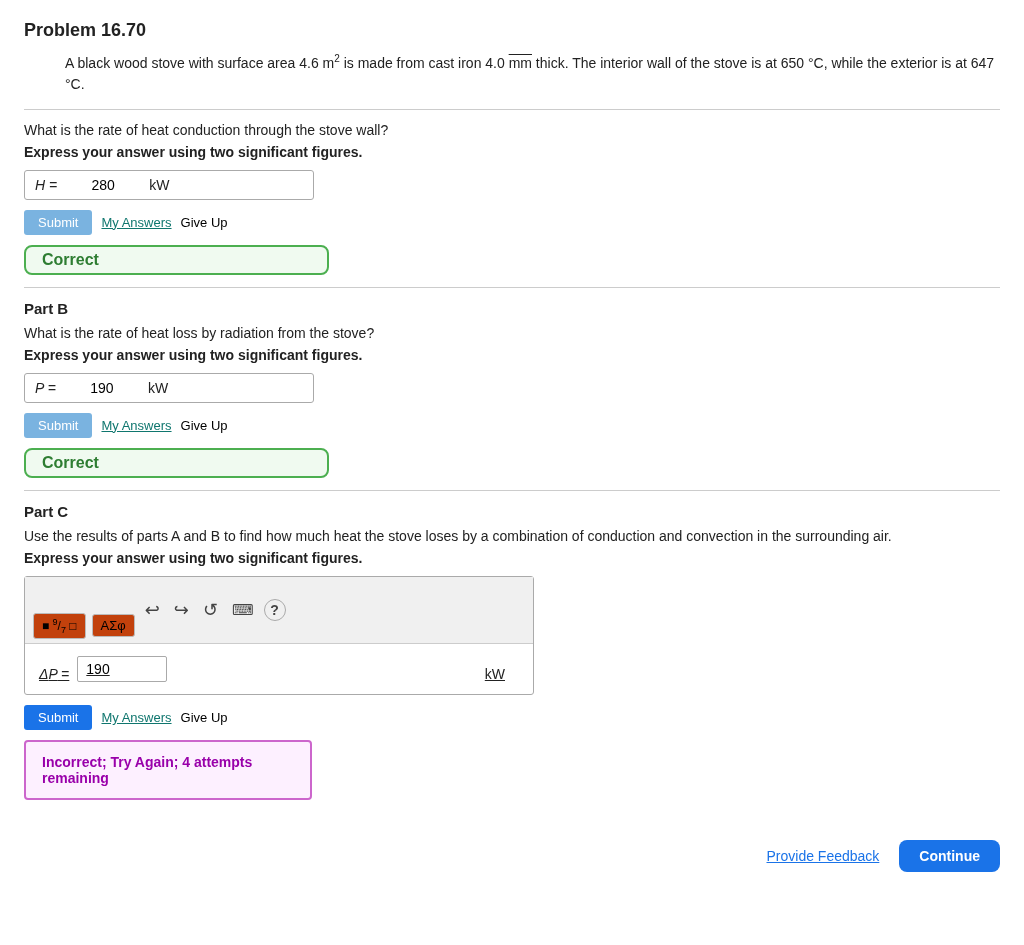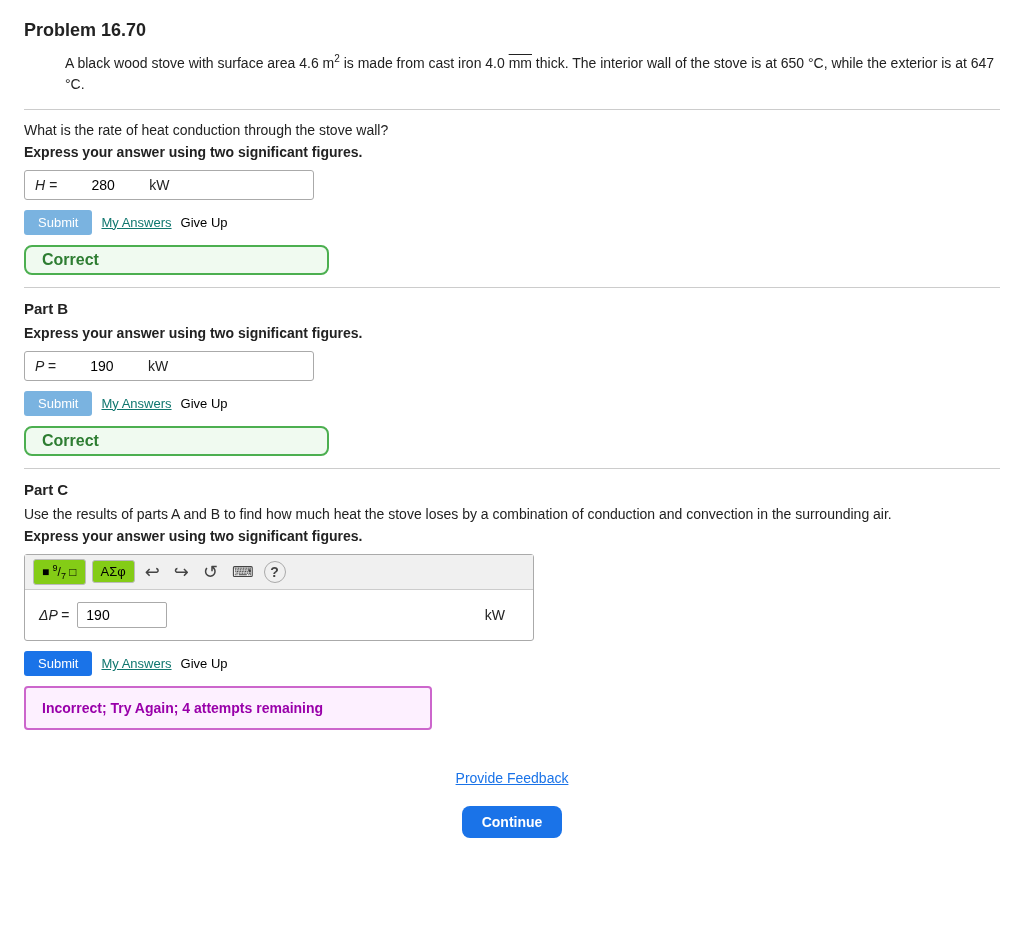--- a/index.html
+++ b/index.html
@@ -122,21 +122,21 @@
     .correct-text {
       color: #2e7d32;
       font-weight: bold;
       font-size: 16px;
     }
     .incorrect-box {
       border: 2px solid #cc66cc;
       border-radius: 4px;
       background: #fdf0ff;
       padding: 12px 16px;
-      width: 408px;
+      width: 288px;
       margin-bottom: 10px;
     }
     .incorrect-text {
       color: #9900aa;
       font-weight: bold;
       font-size: 14px;
     }
     
     .part-c-input-area {
       border: 1px solid #aaa;
@@ -147,43 +147,45 @@
     }
     .part-c-toolbar {
       background: #f0f0f0;
       border-bottom: 1px solid #ccc;
       padding: 4px 8px;
       display: flex;
       align-items: center;
       gap: 6px;
     }
     .toolbar-btn {
-      background: #84cc16;
+      background: #c2410c;
       border: 1px solid #bbb;
       border-radius: 3px;
       padding: 3px 8px;
       font-size: 13px;
       cursor: pointer;
       display: flex;
       align-items: center;
       gap: 2px;
+      margin-top: 32px;
     }
     .toolbar-icon-btn {
       background: none;
       border: none;
       cursor: pointer;
       font-size: 16px;
       padding: 2px 4px;
       color: #444;
     }
     .part-c-answer-row {
       display: flex;
-      align-items: center;
+      align-items: flex-end;
       padding: 12px 14px;
       gap: 8px;
+      text-decoration: underline;
     }
     .part-c-label {
       font-style: italic;
       font-size: 14px;
       white-space: nowrap;
     }
     .part-c-input {
       border: 1px solid #aaa;
       border-radius: 2px;
       padding: 4px 8px;
@@ -195,21 +197,20 @@
       margin-left: auto;
       margin-right: 14px;
     }
     .footer-row {
       display: flex;
       justify-content: flex-end;
       align-items: center;
       gap: 20px;
       margin-top: 30px;
       padding-top: 10px;
-      flex-direction: column;
     }
     .provide-feedback-link {
       color: #1a73e8;
       text-decoration: underline;
       background: none;
       border: none;
       cursor: pointer;
       font-size: 14px;
     }
     .continue-btn {
@@ -248,20 +249,21 @@
   </div>
   <div class="correct-box">
     <span class="correct-text">Correct</span>
   </div>
 </div>
 
 <hr class="divider">
 
 <div>
   <div class="part-label">Part B</div>
+  <p class="question-text">What is the rate of heat loss by radiation from the stove?</p>
   <p class="instruction-text">Express your answer using two significant figures.</p>
   <div class="answer-input-row">
     <span class="answer-label">P =</span>
     <input class="answer-input" type="text" value="190" style="">
     <span class="answer-unit">kW</span>
   </div>
   <div class="button-row">
     <button class="submit-btn">Submit</button>
     <button class="link-btn">My Answers</button>
     <button class="plain-link">Give Up</button>

